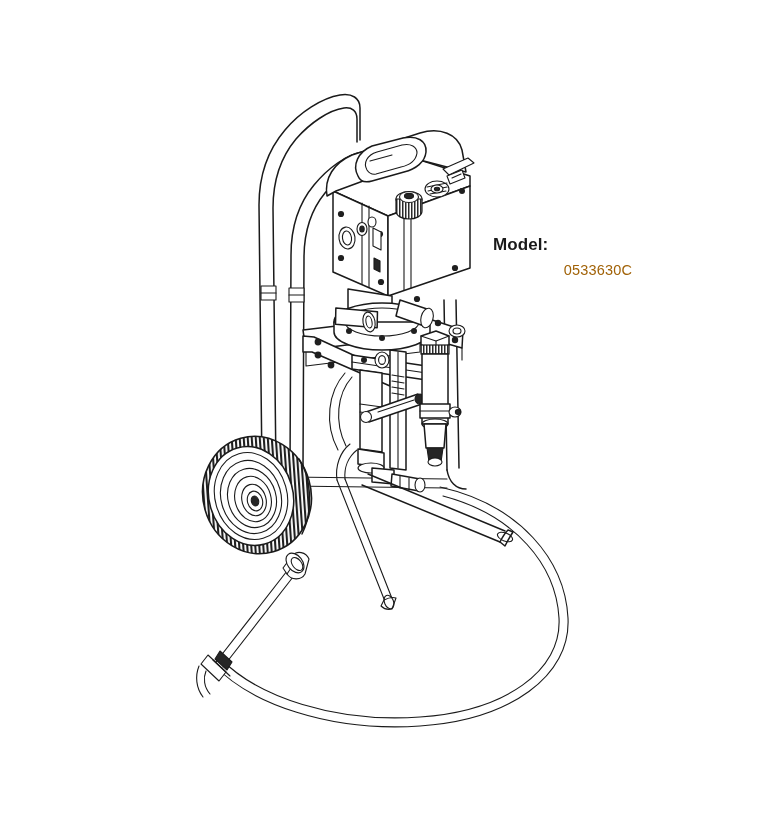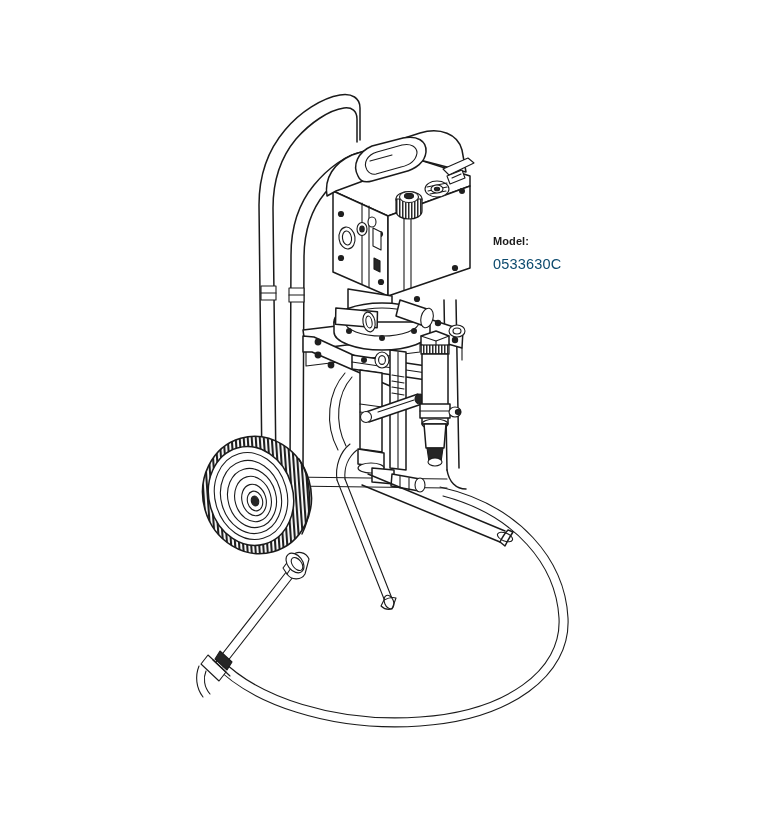--- a/index.html
+++ b/index.html
@@ -41,34 +41,35 @@
     position: absolute;
     left: 493px;
     top: 236px;
     width: 210px;
     line-height: 1.0;
     user-select: none;
   }
   #model-caption .model-label {
     display: block;
     font-family: "Liberation Sans", sans-serif;
-    font-size: 11px;
+    font-size: 17px;
     font-weight: bold;
     color: #1a1a1a;
     letter-spacing: 0.1px;
     margin: 0 0 10px 0;
   }
   #model-caption .model-number {
     display: block;
     font-family: "Liberation Sans", sans-serif;
     font-size: 14.5px;
     font-weight: normal;
-    color: #0c4a6e;
+    color: #a16207;
     letter-spacing: 0.2px;
     margin: 0;
+    text-align: center;
   }
 </style>
 </head>
 <body>
 
 <div id="stage">
 
   <svg id="illustration" viewBox="0 0 765 831" width="765" height="831" xmlns="http://www.w3.org/2000/svg">
 
     <defs>

